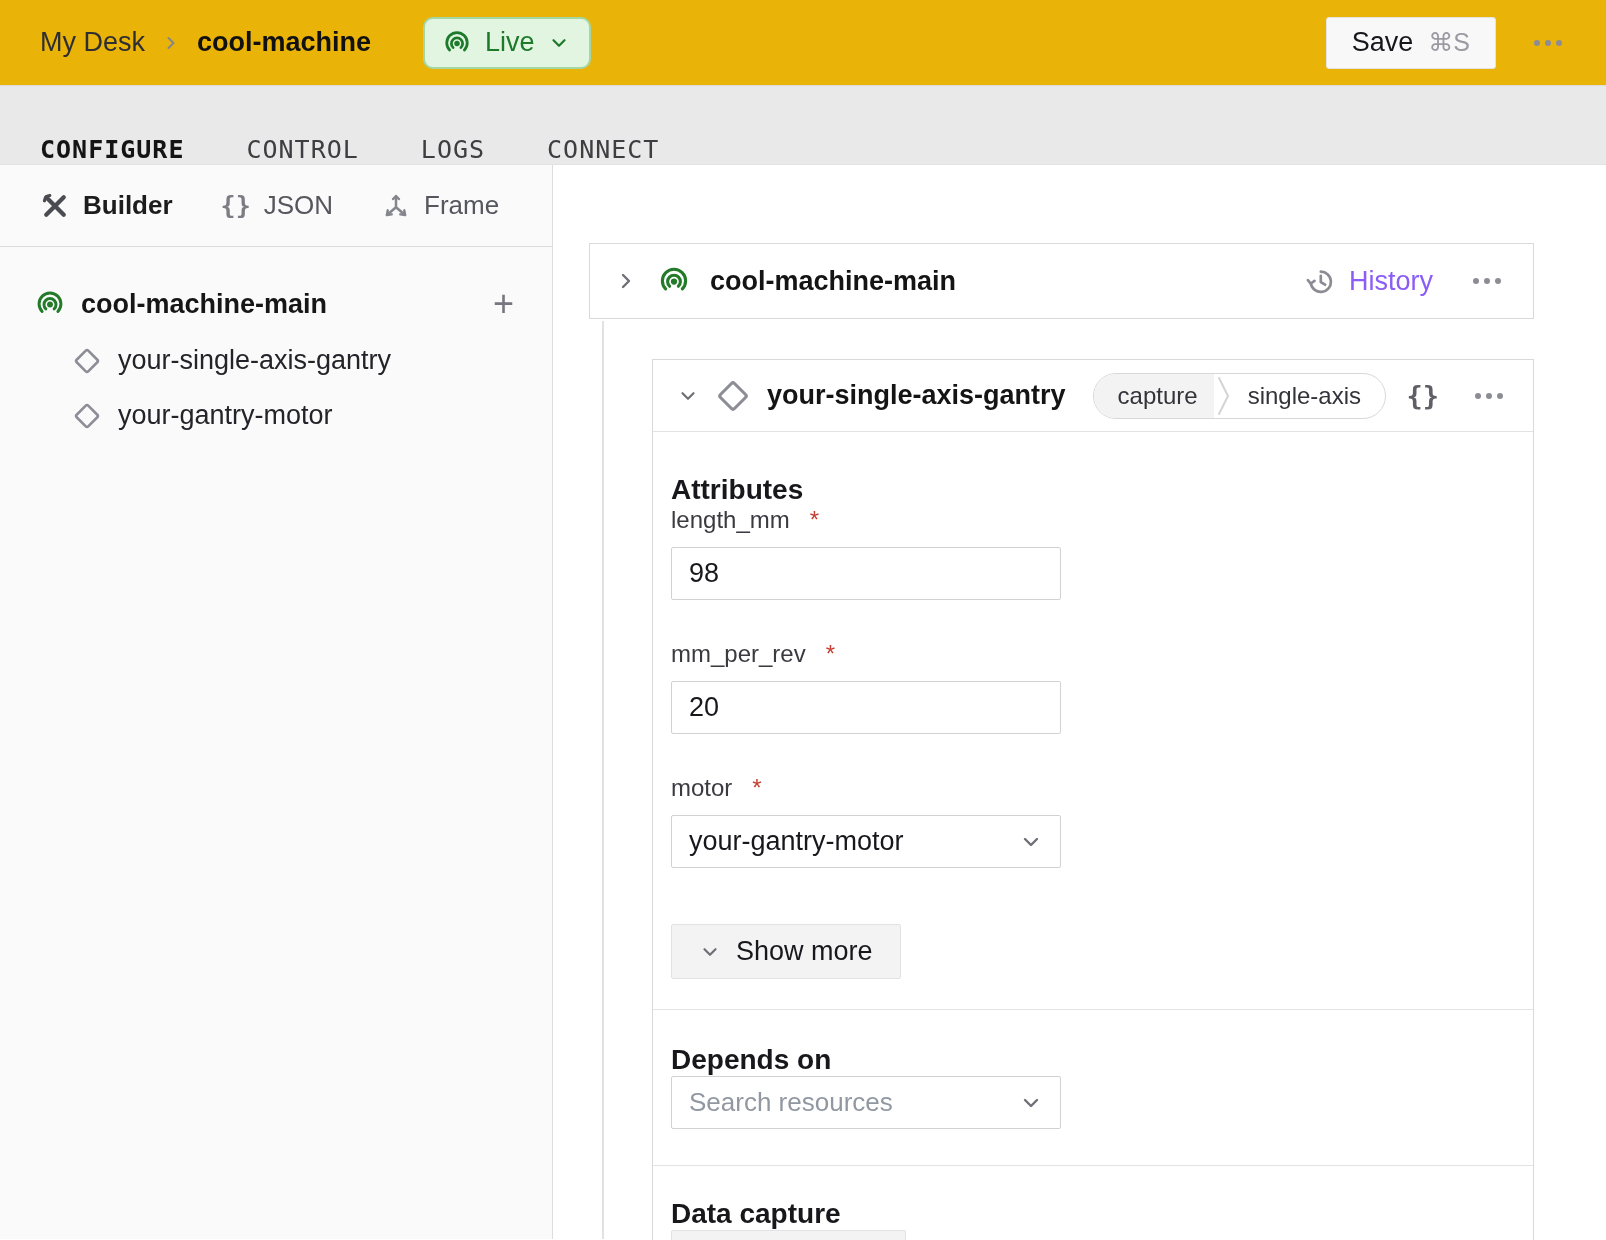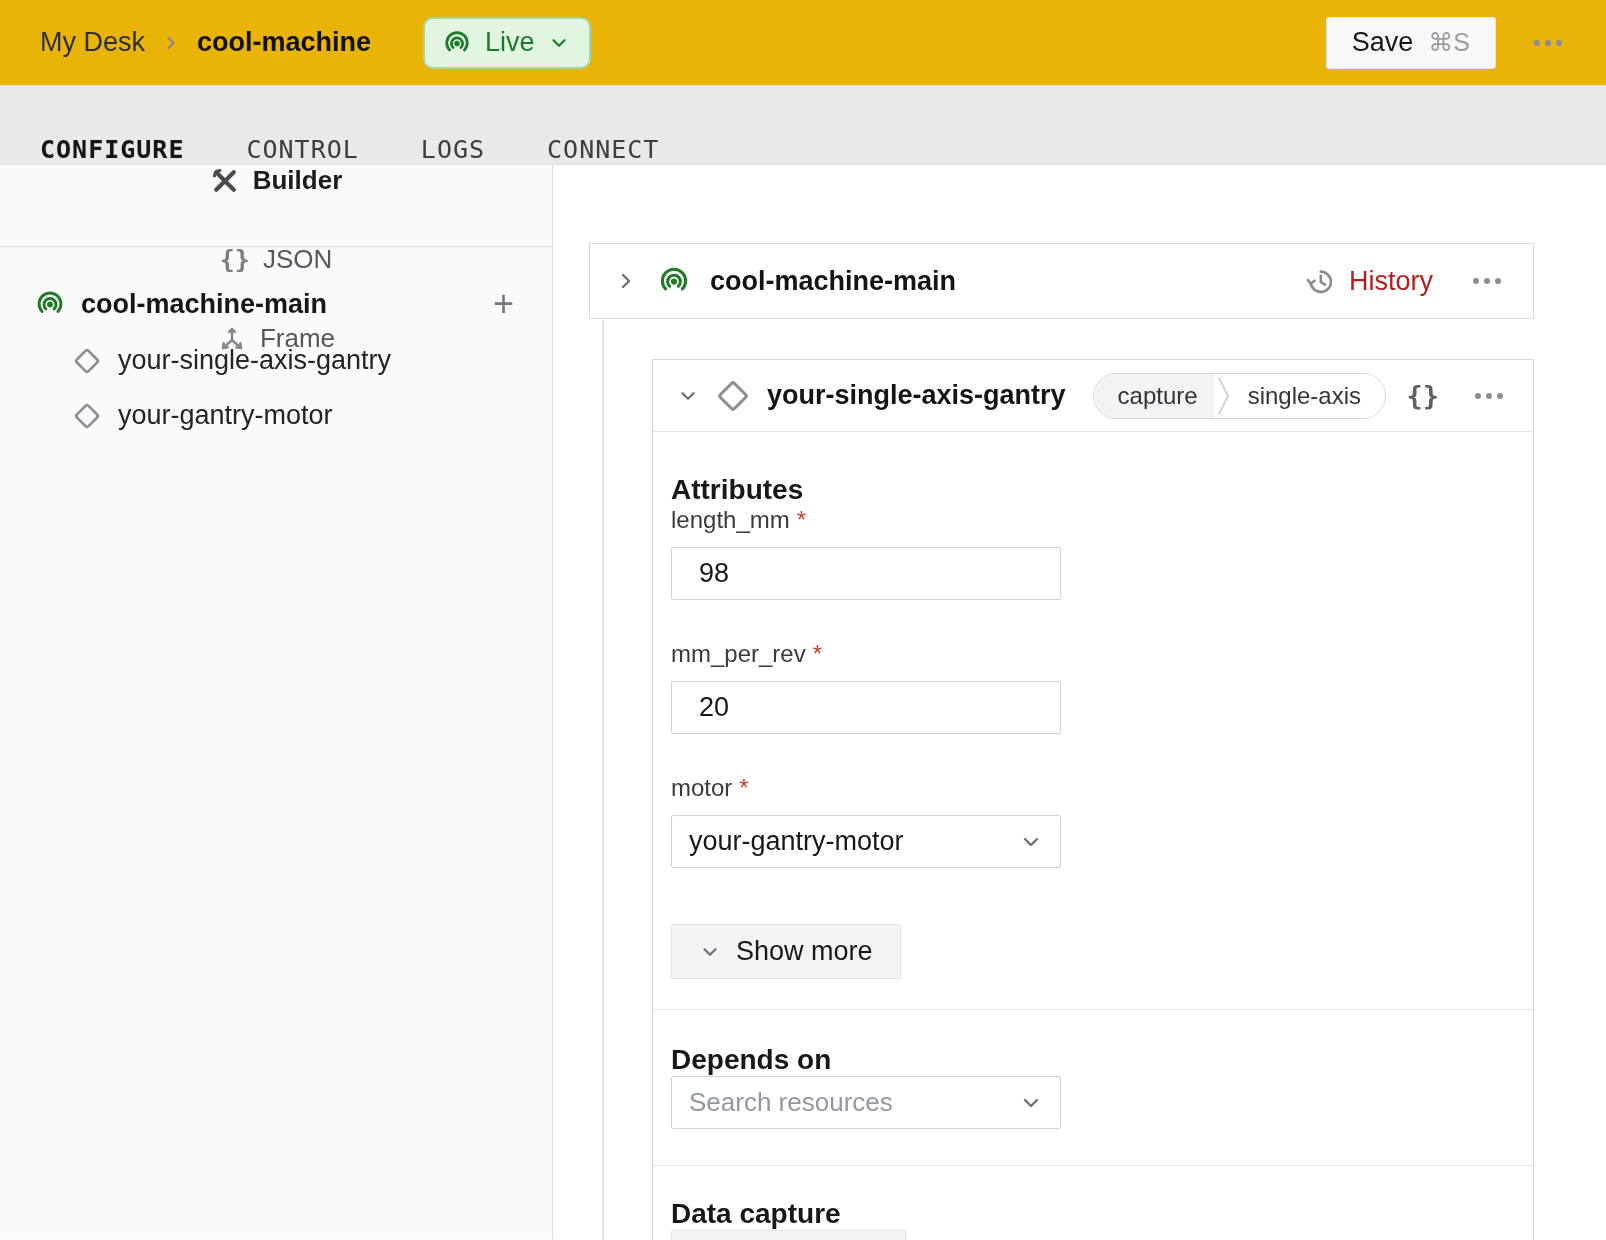--- a/index.html
+++ b/index.html
@@ -29,21 +29,21 @@
   .tabbar { height:80px; background:#e9e9e9; border-top:1px solid #dcdcdc; border-bottom:1px solid #e2e2e2;
     display:flex; align-items:flex-end; padding:0 40px; gap:62px;
     font-family:"DejaVu Sans Mono","Liberation Mono",monospace; font-size:25px; letter-spacing:1px; color:#3d3d42; }
   .tab { cursor:pointer; }
   .tab.active { font-weight:700; color:#141414; }
 
   
   .content { display:flex; height:1074px; }
   .sidebar { width:553px; background:#fafafa; border-right:1px solid #dcdcdc; flex-shrink:0; }
   .view-switcher { height:82px; display:flex; align-items:center; padding:0 40px; gap:48px;
-    border-bottom:1px solid #dcdcdc;flex-direction:column; }
+    border-bottom:1px solid #dcdcdc; }
   .view { display:flex; align-items:center; gap:13px; font-size:26px; color:#56565e; cursor:pointer; }
   .view .vicon { color:#85858d; }
   .view.active { color:#1c1c1c; font-weight:700; }
   .view.active .vicon { color:#4b4b52; }
   .braces { font-family:"DejaVu Sans Mono","Liberation Mono",monospace; font-weight:700;
     color:#7c7c84; font-size:25px; }
 
   .tree { padding-top:28px; }
   .tree-root { display:flex; align-items:center; gap:15px; height:58px; padding:0 38px 0 34px;
     font-size:27px; cursor:pointer; }
@@ -56,21 +56,21 @@
 
   
   .main { flex:1; position:relative; background:#fff; }
   .indent-line { position:absolute; left:49px; top:156px; bottom:0; width:2px; background:#e1e1e1; }
 
   .part-card { position:relative; margin:78px 72px 0 36px; height:76px; border:1px solid #d9d9d9;
     background:#fff; display:flex; align-items:center; gap:19px; padding:0 24px; }
   .part-card h2 { font-size:27px; font-weight:700; color:#141414; }
   .part-actions { margin-left:auto; display:flex; align-items:center; gap:32px; }
   .history-btn { display:flex; align-items:center; gap:13px; background:none; border:none;
-    font-size:27px; color:#b91c1c; cursor:pointer; font-family:inherit; }
+    font-size:27px; color:#8b5cf6; cursor:pointer; font-family:inherit; }
   .history-btn .hicon { color:#8b8b93; }
 
   .resource-card { position:relative; margin:40px 72px 0 99px; border:1px solid #d9d9d9; background:#fff; }
   .resource-header { height:72px; display:flex; align-items:center; gap:17px; padding:0 22px 0 24px;
     border-bottom:1px solid #e3e3e3; }
   .resource-header h3 { font-size:27px; font-weight:700; color:#141414; }
   .chev { color:#6f6f77; }
   .type-pill { margin-left:10px; display:flex; align-items:center; height:46px;
     border:1px solid #d8d8d8; border-radius:26px; overflow:hidden; font-size:24px;
     color:#33333a; background:#fff; }
@@ -78,23 +78,23 @@
   .pill-sep { color:#d4d4d4; margin:0 2px; }
   .pill-right { height:100%; display:flex; align-items:center; padding:0 24px 0 14px; }
   .resource-actions { margin-left:auto; display:flex; align-items:center; gap:28px; }
   .braces-lg { font-size:27px; color:#5f5f67; cursor:pointer; }
 
   .section { display:flex; padding:40px 20px 30px 18px; border-top:1px solid #e3e3e3;flex-direction:column; }
   .section.attributes { border-top:none; }
   .section-title { width:357px; flex-shrink:0; font-size:28px; font-weight:700; color:#17171c; padding-top:2px; }
   .section-body { width:390px; }
   .field + .field { margin-top:40px; }
-  .field-label { font-size:24px; color:#3a3a41; display:flex; gap:7px; margin-bottom:13px; }
+  .field-label { font-size:24px; color:#3a3a41; display:flex; gap:20px; margin-bottom:13px; }
   .req { color:#c43e31; }
-  .text-input { width:100%; height:53px; border:1px solid #d2d2d2; border-radius:2px; padding:0 27px;
+  .text-input { width:100%; height:53px; border:1px solid #d2d2d2; border-radius:2px; padding:0 17px;
     font-size:27px; font-family:inherit; color:#17171c; background:#fff; }
   .select-box { width:100%; height:53px; border:1px solid #d2d2d2; border-radius:2px; padding:0 17px;
     display:flex; align-items:center; justify-content:space-between; font-size:27px; color:#17171c;
     cursor:pointer; background:#fff; }
   .select-box.is-placeholder .val { color:#9298a2; font-size:26px; }
   .ghost-btn { display:inline-flex; align-items:center; gap:15px; height:55px; padding:0 27px;
     background:#f3f3f3; border:1px solid #e2e2e2; border-radius:2px; font-size:27px; color:#17171c;
     cursor:pointer; font-family:inherit; }
   .show-more { margin-top:56px; }
   .plus-glyph { color:#80808a; font-size:32px; line-height:1; font-weight:400; }

